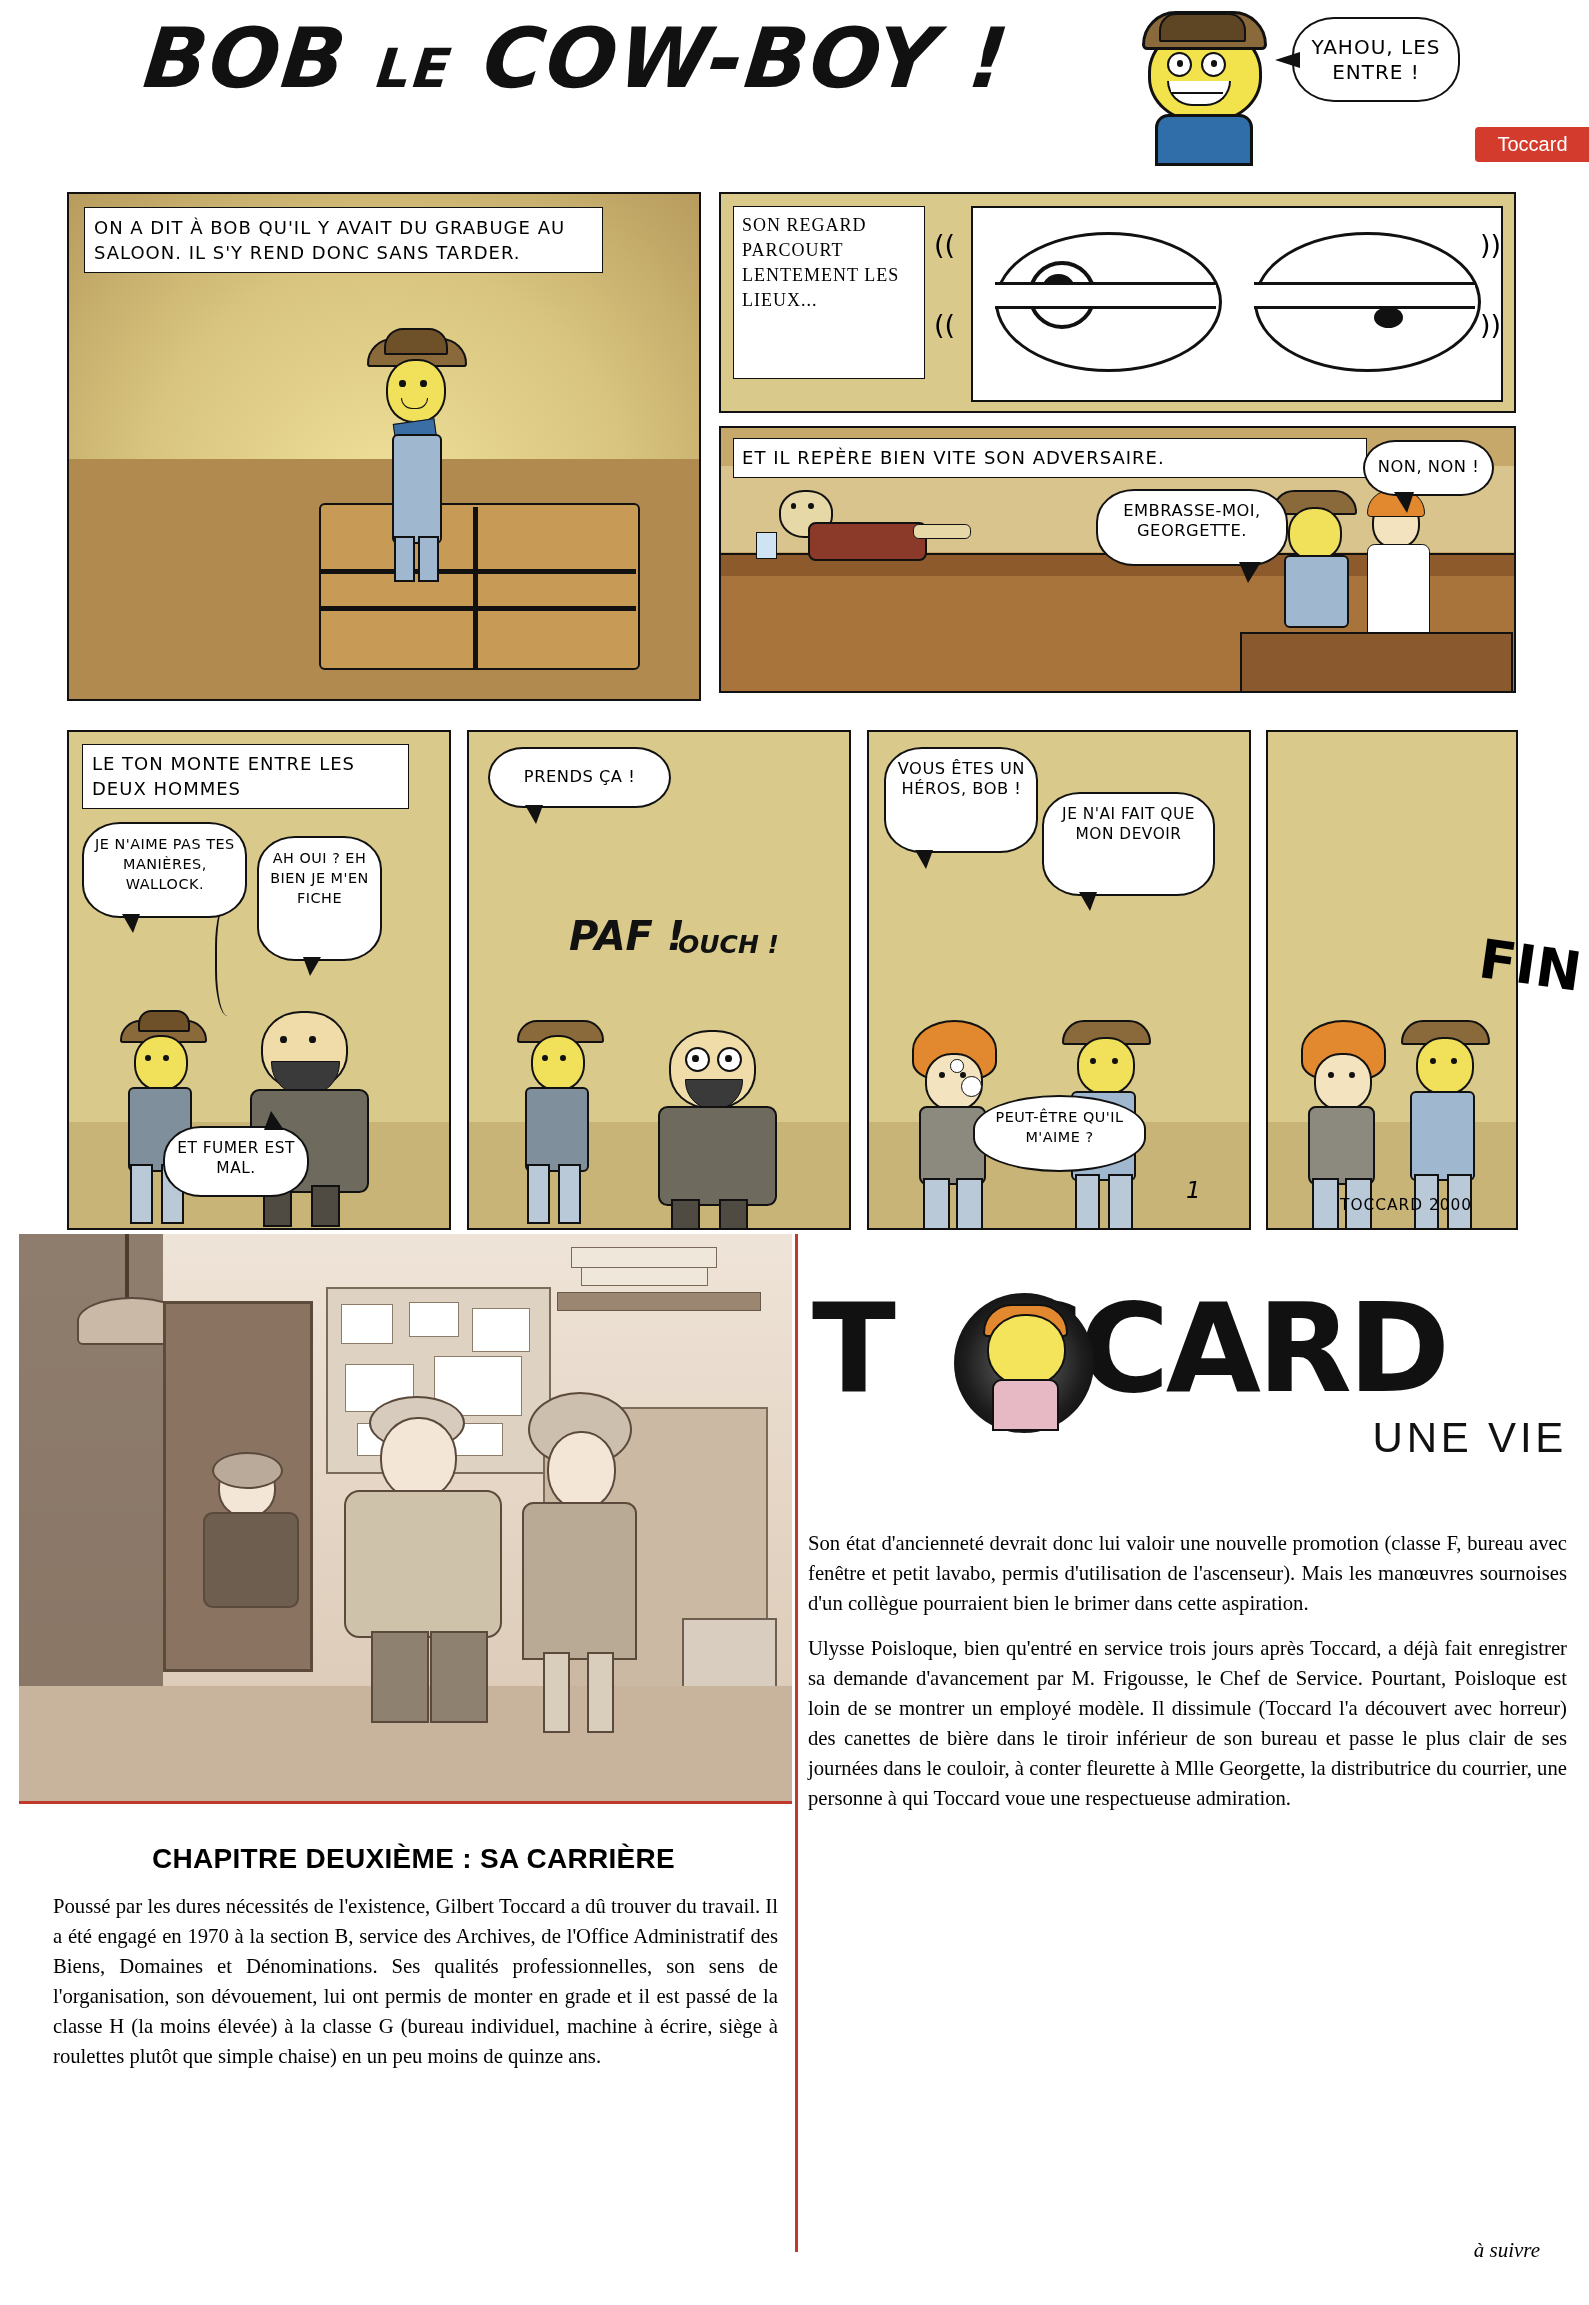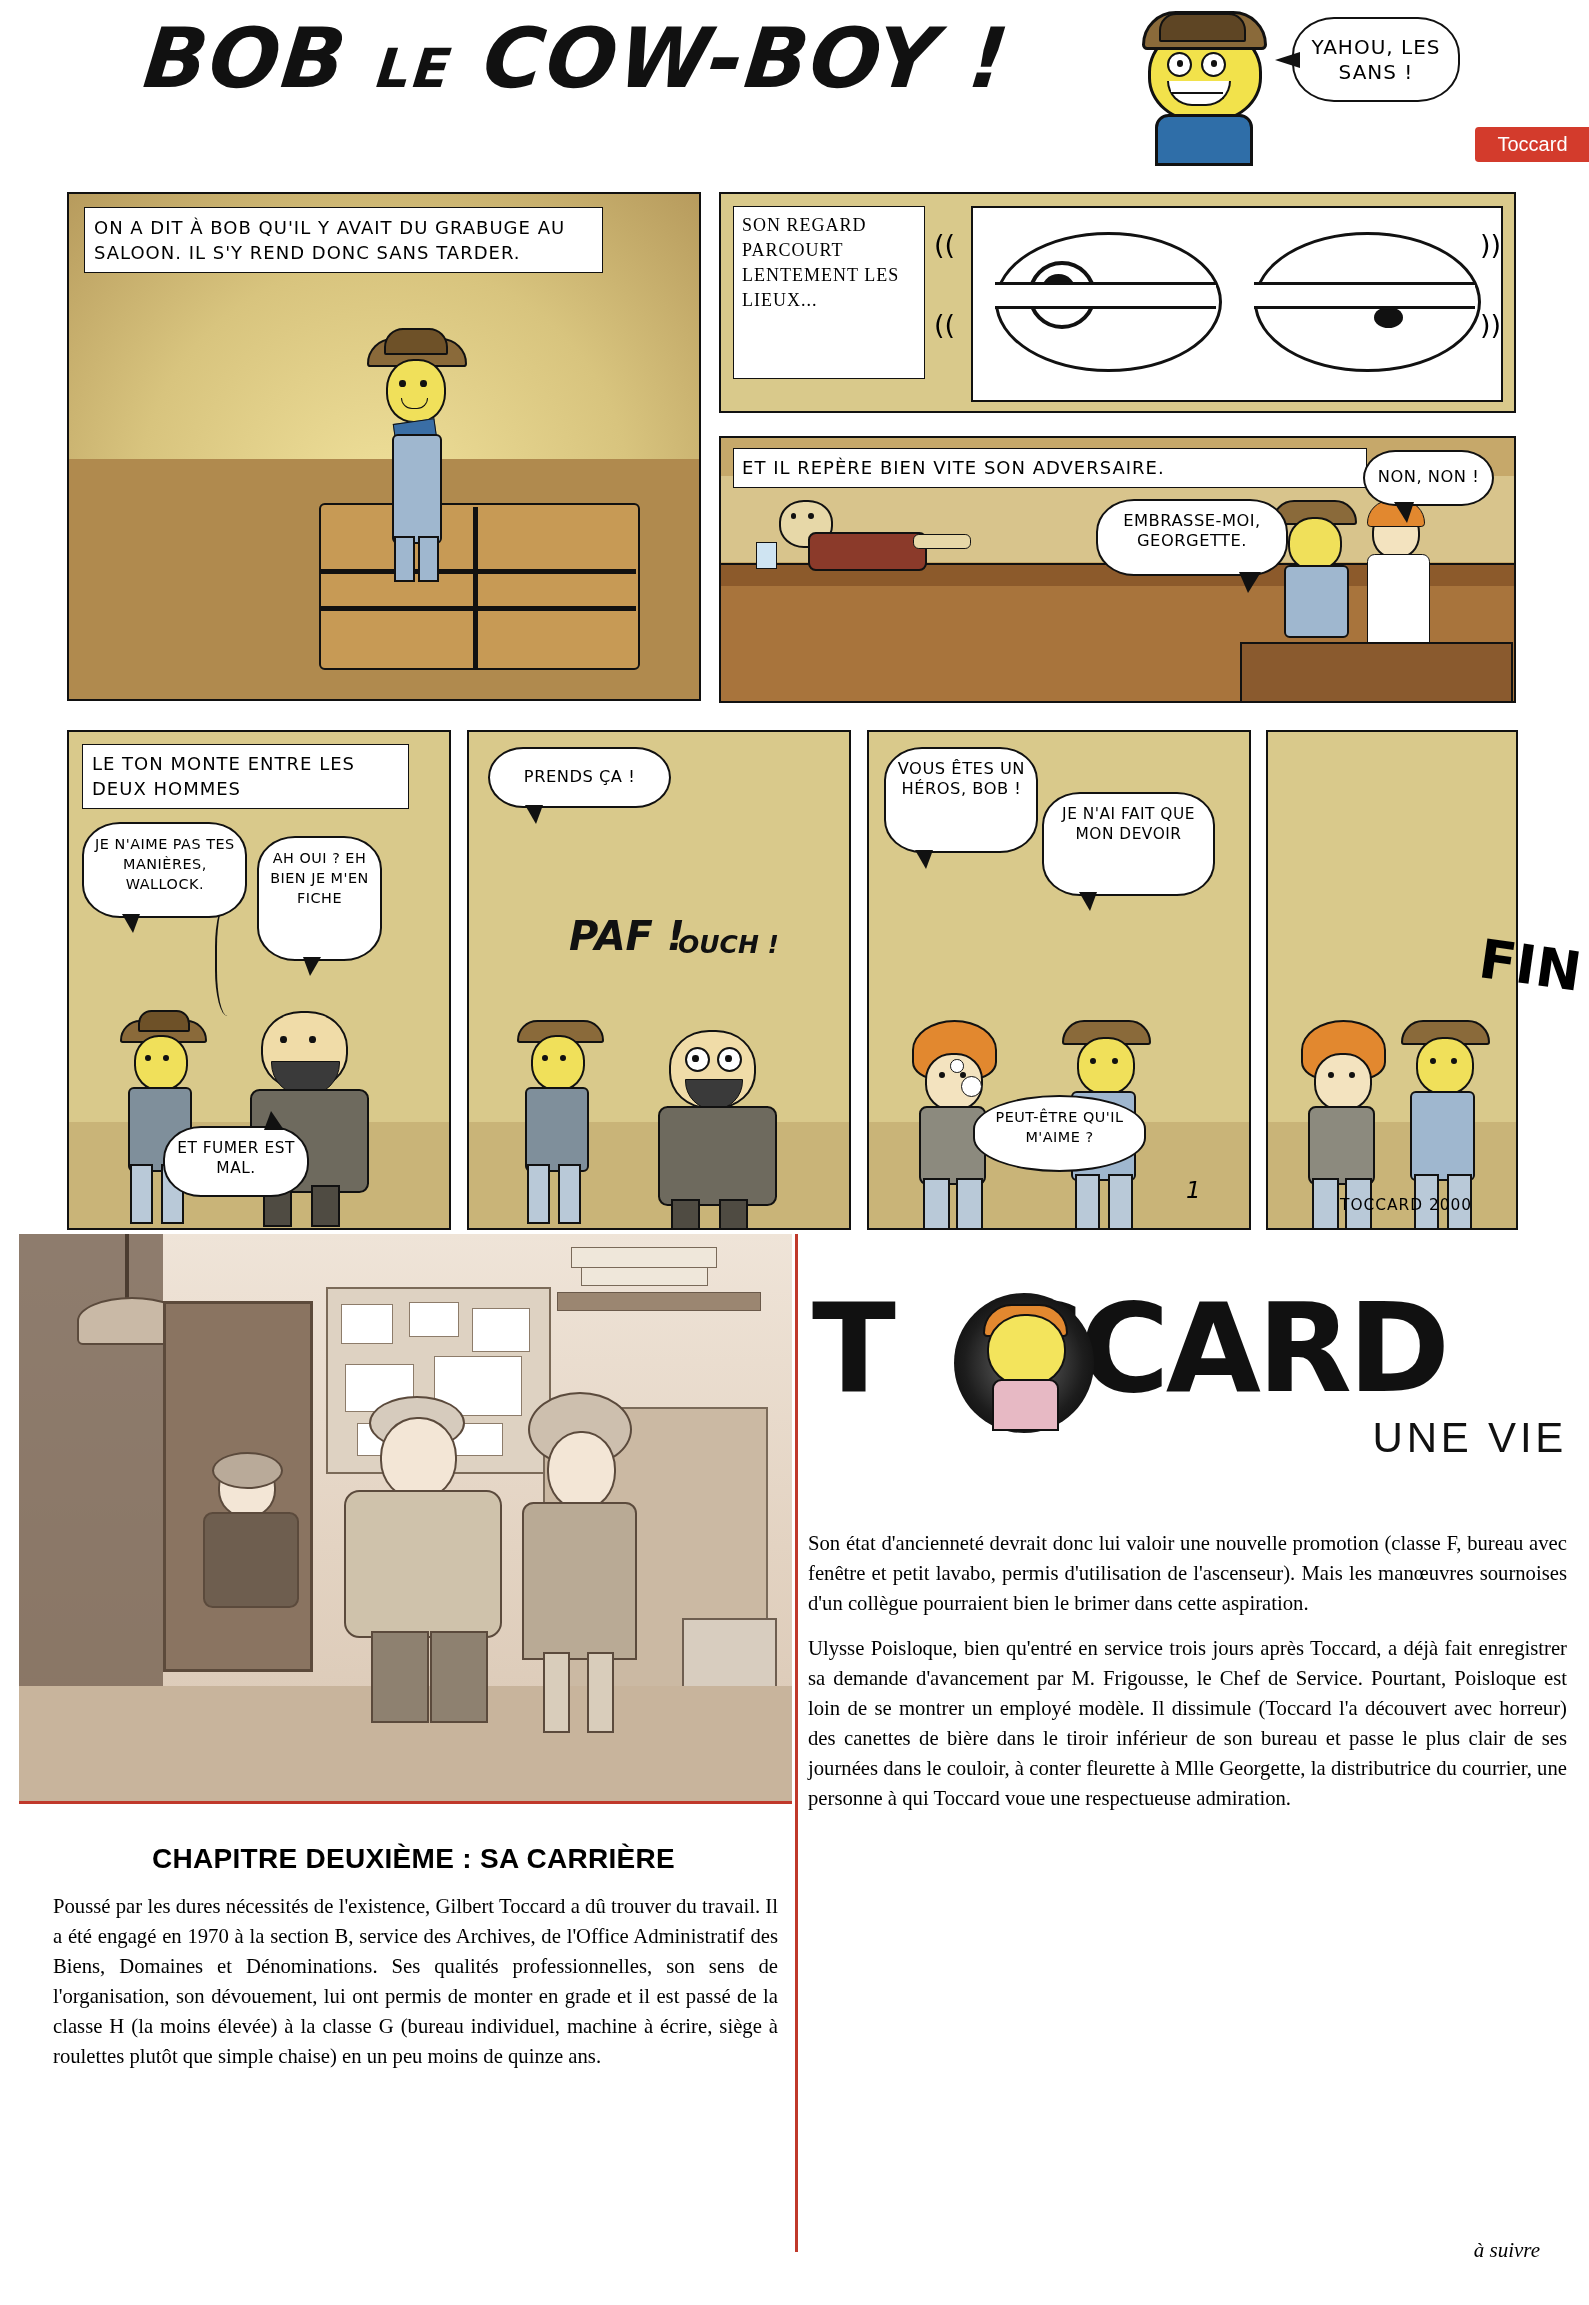--- a/index.html
+++ b/index.html
@@ -226,21 +226,21 @@
     <div class="eye r">
         <div class="pupil"></div>
       </div>
     <div class="mouth"></div>
     <div class="teeth"></div>
     <div class="body"></div>
   </div>
 
   <div class="title-bubble">
     <div class="tail"></div>
-    <span>YAHOU, LES SANS !</span>
+    <span>YAHOU, LES ENTRE !</span>
   </div>
 
   <div class="toccard-tab">
     <span>Toccard</span>
   </div>
 
   <div class="panel" style="left:67px;top:192px;width:634px;height:509px;
               background:radial-gradient(ellipse at 50% 60%, #efe09a 0%, #d8c47e 55%, #b79b5d 100%);">
     <div style="position:absolute;left:0;bottom:0;width:100%;height:240px;background:#b08a4e;"></div>
 
@@ -278,21 +278,21 @@
     <div class="dot" style="left:653px;top:113px;width:29px;height:21px;border-radius:50%;"></div>
     <div style="position:absolute;left:213px;top:35px;font-family:'DejaVu Sans',sans-serif;font-size:27px;">((</div>
     <div style="position:absolute;left:213px;top:115px;font-family:'DejaVu Sans',sans-serif;font-size:27px;">((</div>
     <div style="position:absolute;left:759px;top:35px;font-family:'DejaVu Sans',sans-serif;font-size:27px;">))</div>
     <div style="position:absolute;left:759px;top:115px;font-family:'DejaVu Sans',sans-serif;font-size:27px;">))</div>
     <div class="cap" style="left:11.5px;top:11.5px;width:192px;height:173px;font-family:Liberation Serif, serif;">
       <span>SON REGARD PARCOURT LENTEMENT LES LIEUX...</span>
     </div>
   </div>
 
-  <div class="panel" style="left:719px;top:436px;width:797px;height:267px;background:#c6a86a;">
+  <div class="panel" style="left:719px;top:426px;width:797px;height:267px;background:#c6a86a;">
     <div style="position:absolute;left:0;top:38px;width:100%;height:86px;background:#d8c48c;"></div>
     <div style="position:absolute;left:0;top:125px;width:100%;height:23px;background:#8c5a2b;border-top:2.9px solid #111;border-bottom:2.9px solid #111;"></div>
     <div style="position:absolute;left:0;top:148px;width:100%;height:119px;background:#a8743c;"></div>
 
     <div class="fig" style="left:58px;top:56px;width:183px;height:86px;">
       <div class="headw" style="left:0;top:5.8px;width:50px;height:44px;background:#e7d8a8;"></div>
       <div class="dot" style="left:11.5px;top:19px;width:5.8px;height:5.8px;"></div>
       <div class="dot" style="left:29px;top:19px;width:5.8px;height:5.8px;"></div>
       <div class="torso" style="left:29px;top:38px;width:115px;height:35px;background:#8b3a2a;border-radius:7.7px;"></div>
       <div style="position:absolute;left:134px;top:40px;width:56px;height:13.4px;background:#e7d8a8;border:1.9px solid #111;border-radius:5.8px;"></div>

